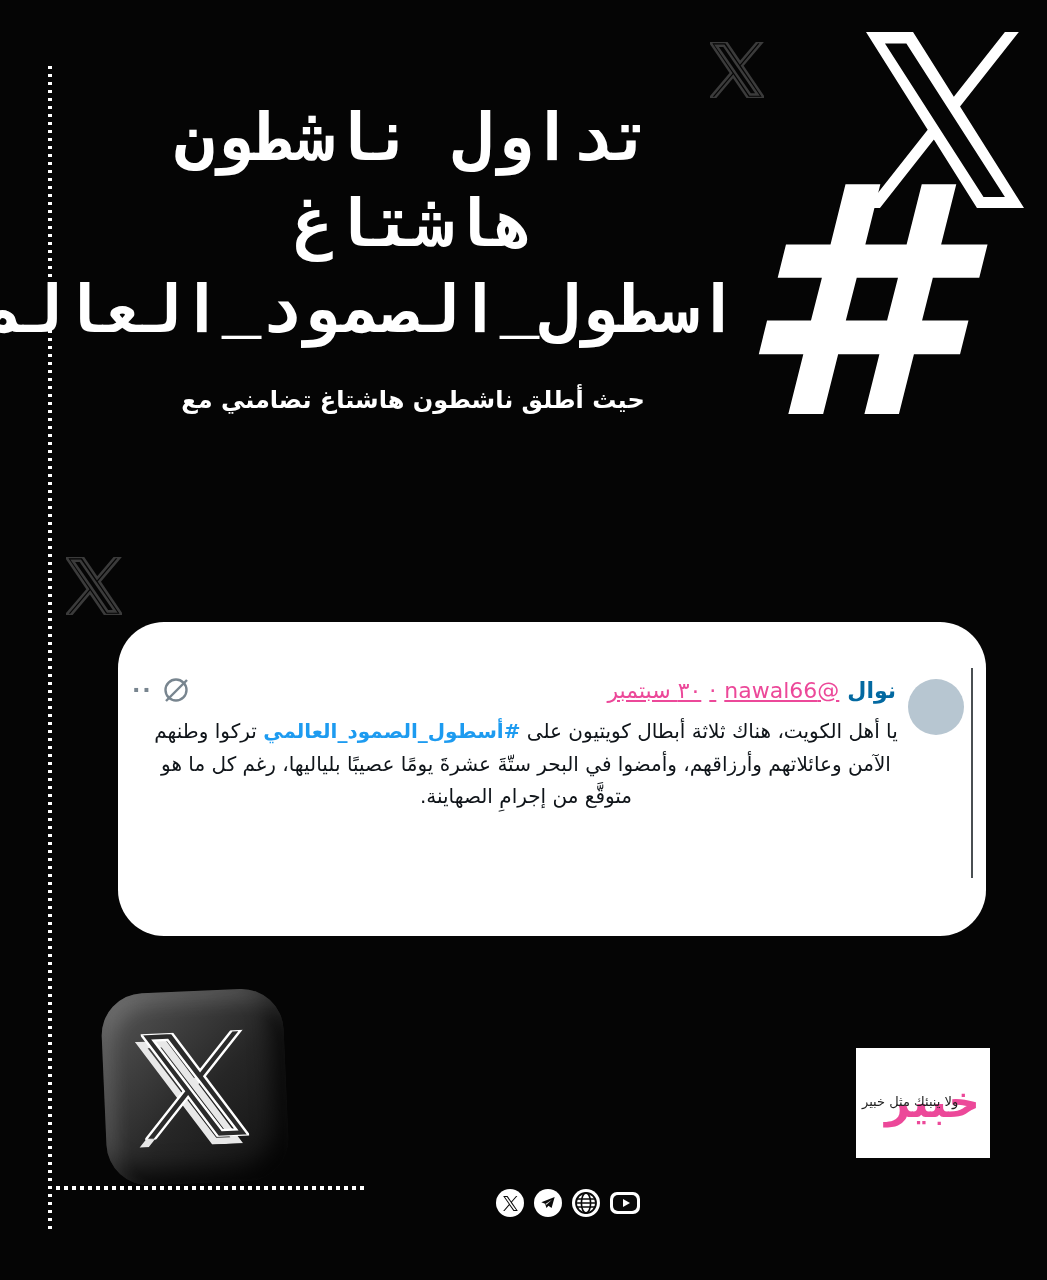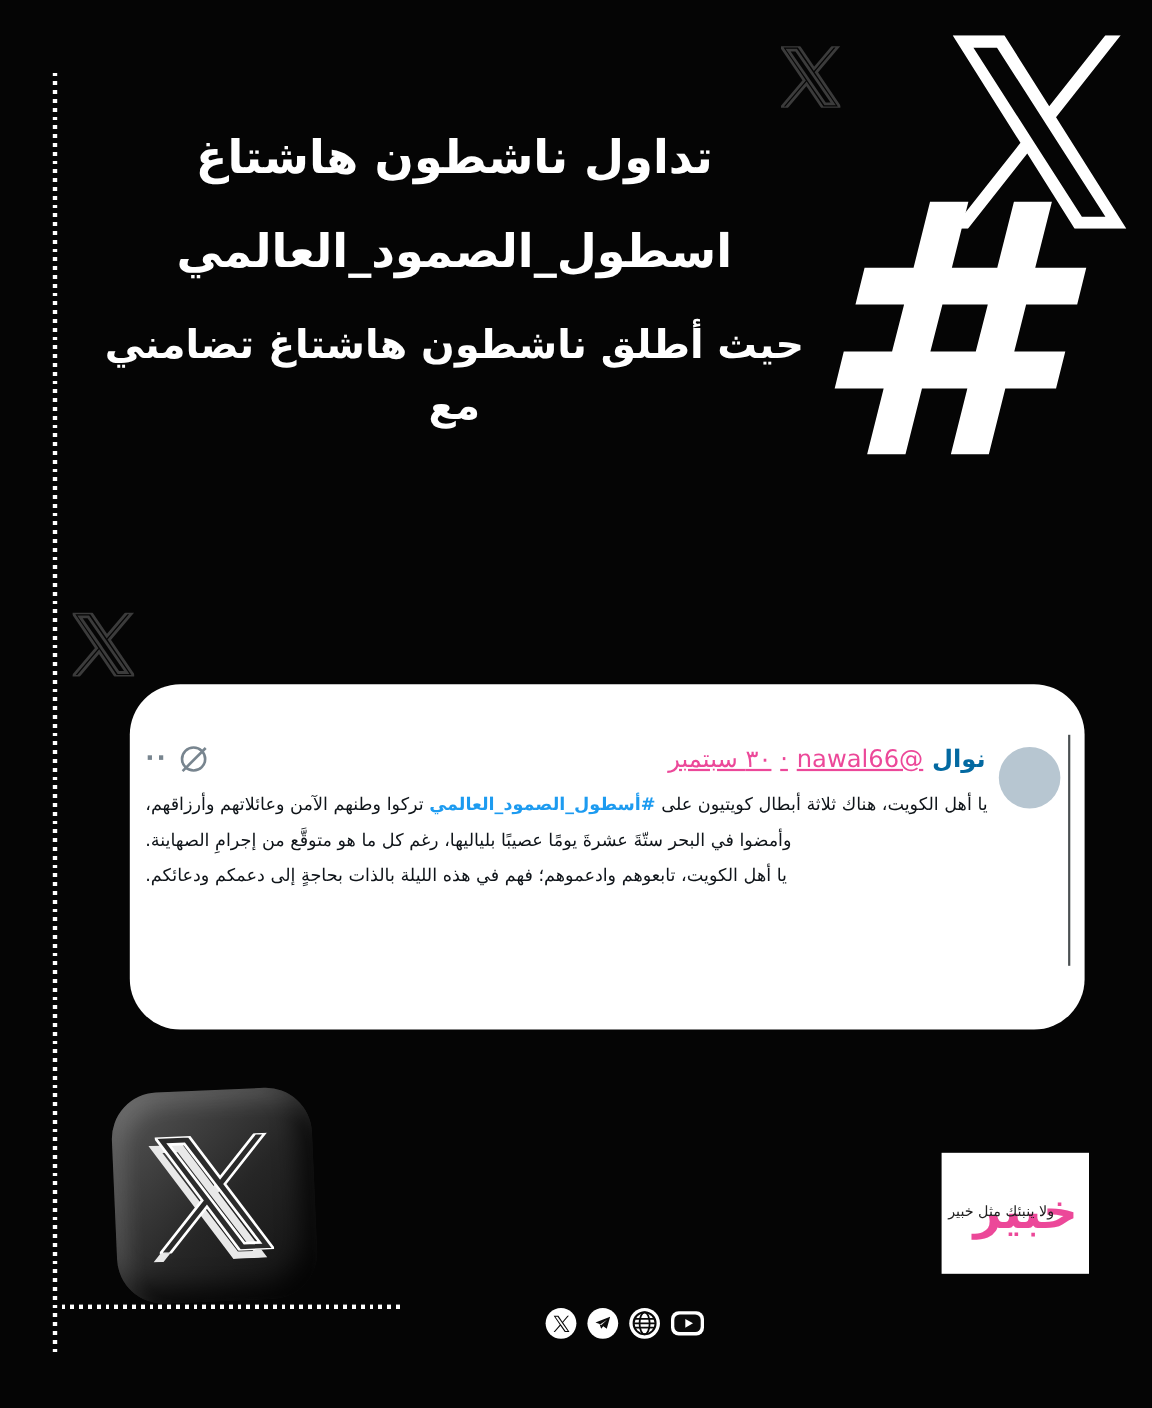--- a/index.html
+++ b/index.html
@@ -18,37 +18,37 @@
   .x-faint-left{left:66px;top:557px;width:56px;height:58px;}
   
   .x-big{position:absolute;left:866px;top:32px;width:158px;height:176px;}
   
   .hash-big{position:absolute;left:738px;top:143px;line-height:1;
     font-family:"DejaVu Sans",sans-serif;font-style:italic;font-weight:bold;
     font-size:320px;color:#ffffff;}
   
   .headline{position:absolute;left:88px;top:100px;width:650px;direction:rtl;
     text-align:center;color:#ffffff;font-weight:bold;}
-  .h-big{font-size:42px;line-height:86px;}
-  .h-sub{font-size:36px;line-height:56px;}
+  .h-big{font-size:66px;line-height:86px;font-family:Liberation Mono, monospace;}
+  .h-sub{font-size:24px;line-height:56px;}
   .h-sub.first{margin-top:14px;}
   
   .tweet-card{position:absolute;left:118px;top:622px;width:868px;height:314px;
     background:#ffffff;border-radius:46px;}
   .avatar{position:absolute;top:57px;right:22px;width:56px;height:56px;
     border-radius:50%;background:#b7c6d1;}
   .scroll-line{position:absolute;top:46px;right:13px;width:2px;height:210px;background:#4a4f52;}
   .tw-header{position:absolute;top:56px;right:90px;direction:rtl;display:flex;
     gap:8px;align-items:baseline;font-size:22px;white-space:nowrap;}
   .tw-name{font-weight:bold;color:#0369a1;}
   .tw-gray{color:#ec4899;text-decoration:underline;}
   .tw-actions{position:absolute;top:52px;left:14px;display:flex;align-items:center;gap:7px;}
   .tw-dots{color:#78858f;font-size:22px;font-weight:bold;letter-spacing:2px;line-height:30px;}
-  .tw-body{position:absolute;top:93px;right:80px;left:14px;direction:rtl;text-align:left;
-    font-size:16px;line-height:32.6px;color:#0f1419;}
+  .tw-body{position:absolute;top:93px;right:80px;left:28px;direction:rtl;text-align:center;
+    font-size:20px;line-height:32.6px;color:#0f1419;}
   .tw-body p{margin:0;}
   .hashtag{color:#1d9bf0;font-weight:bold;}
   
   .x3d{position:absolute;left:104px;top:991px;width:182px;height:192px;border-radius:42px;
     transform:rotate(-2.5deg);
     background:linear-gradient(135deg,#5a5a5a 0%,#262626 55%,#0f0f0f 100%);
     box-shadow:inset 10px 12px 18px rgba(255,255,255,.14), inset -12px -14px 22px rgba(0,0,0,.75);}
   .x3d svg{position:absolute;left:50%;top:50%;width:104px;height:106px;}
   .x3d .x3d-back{transform:translate(-56%,-45%);}
   .x3d .x3d-front{transform:translate(-50%,-52%);}
@@ -110,21 +110,20 @@
     <div class="tw-actions">
       <span class="tw-dots">··</span>
       <svg width="32" height="32" viewBox="0 0 32 32">
         <circle cx="16" cy="16" r="10.5" fill="none" stroke="#78858f" stroke-width="2.4"></circle>
         <line x1="6" y1="27" x2="27" y2="6" stroke="#78858f" stroke-width="2.4"></line>
       </svg>
     </div>
 
     <div class="tw-body">
       <p><span>يا أهل الكويت، هناك ثلاثة أبطال كويتيون على </span><span class="hashtag">#أسطول_الصمود_العالمي</span><span> تركوا وطنهم الآمن وعائلاتهم وأرزاقهم، وأمضوا في البحر ستّةَ عشرةَ يومًا عصيبًا بلياليها، رغم كل ما هو متوقَّع من إجرامِ الصهاينة.</span></p>
-      <p>يا أهل الكويت، تابعوهم وادعموهم؛ فهم في هذه الليلة بالذات بحاجةٍ إلى دعمكم ودعائكم.</p>
     </div>
   </div>
 
   <div class="x3d">
     <svg class="x3d-back" viewBox="0 0 1200 1227">
       <path fill="#e8e8e8" d="M714.163 519.284L1160.89 0H1055.03L667.137 450.887L357.328 0H0L468.492 681.821L0 1226.37H105.866L515.491 750.218L842.672 1226.37H1200L714.163 519.284ZM569.165 687.828L521.697 619.934L144.011 79.6944H306.615L611.412 515.685L658.88 583.579L1055.08 1150.3H892.476L569.165 687.828Z"></path>
     </svg>
     <svg class="x3d-front" viewBox="0 0 1200 1227">
       <path fill="#2b2b2b" stroke="#ffffff" stroke-width="28" d="M714.163 519.284L1160.89 0H1055.03L667.137 450.887L357.328 0H0L468.492 681.821L0 1226.37H105.866L515.491 750.218L842.672 1226.37H1200L714.163 519.284ZM569.165 687.828L521.697 619.934L144.011 79.6944H306.615L611.412 515.685L658.88 583.579L1055.08 1150.3H892.476L569.165 687.828Z"></path>
     </svg>

